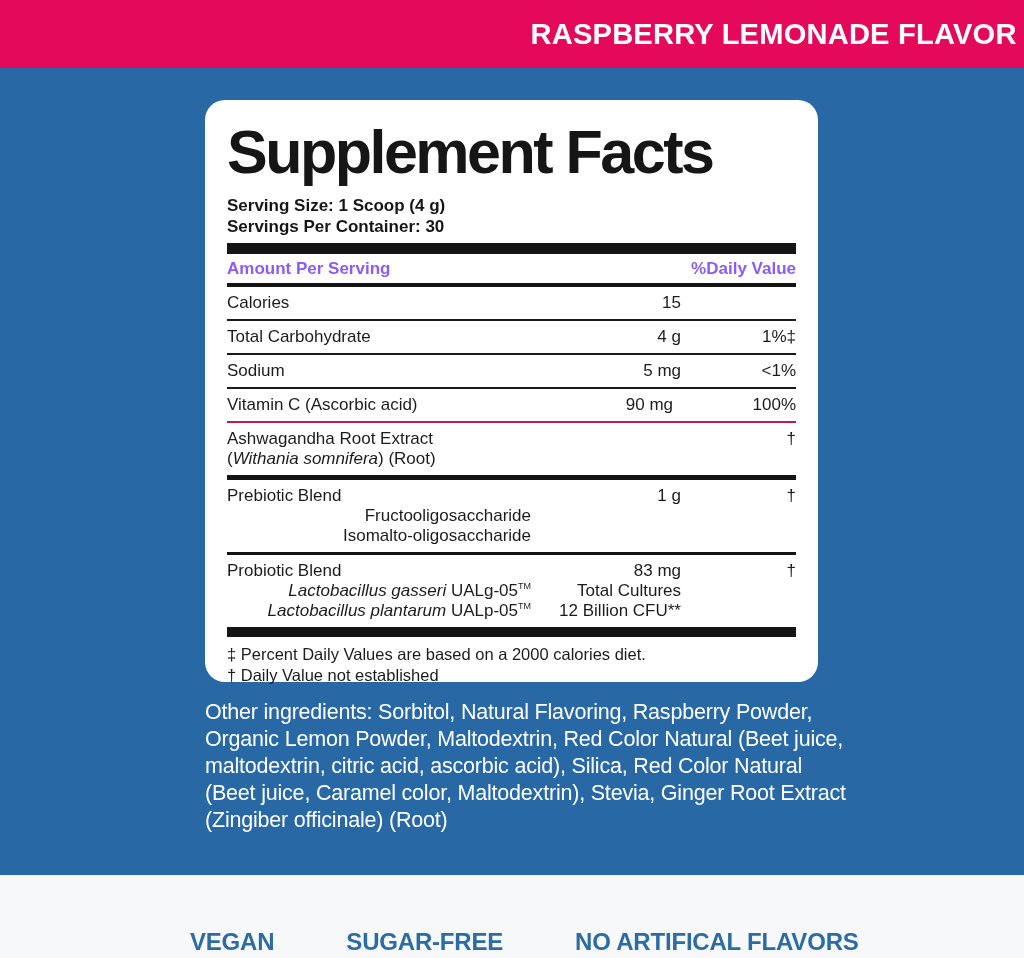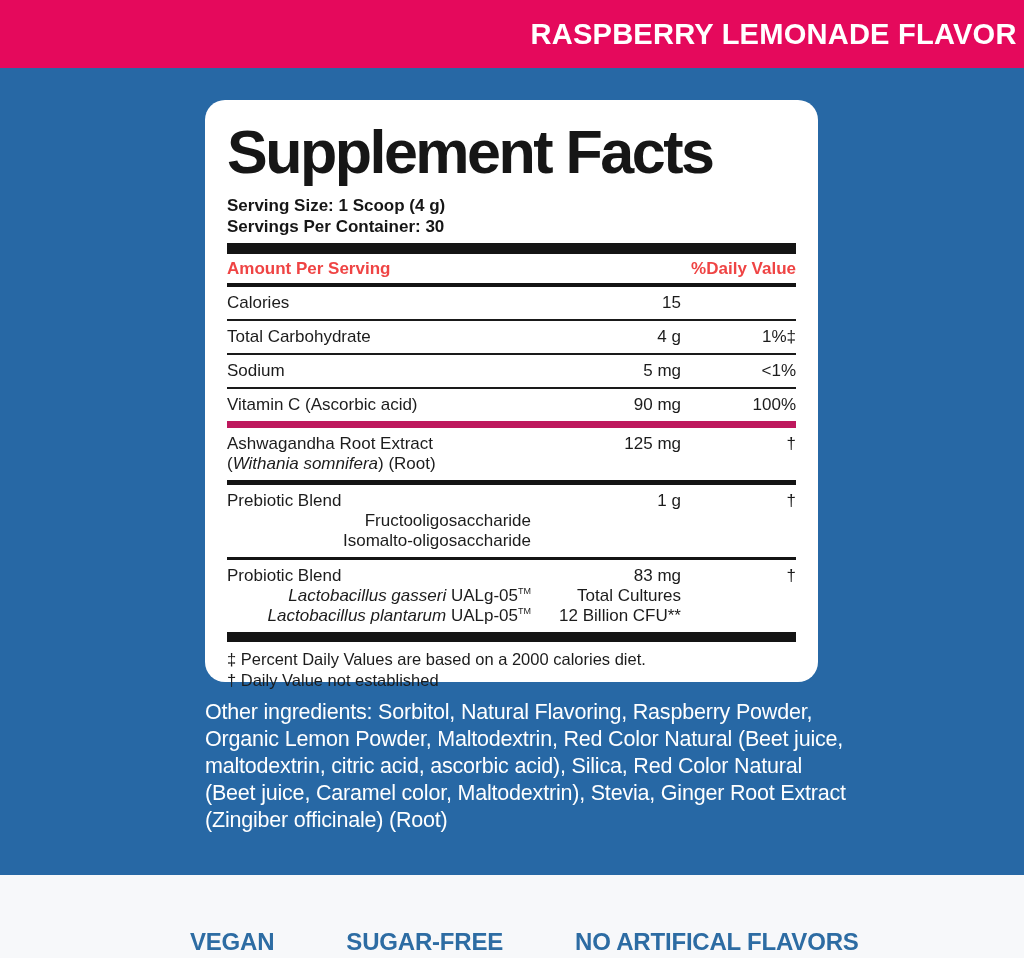--- a/index.html
+++ b/index.html
@@ -24,30 +24,30 @@
   }
   .sf-title {
     font-weight:700; font-size:61px; letter-spacing:-2.5px; line-height:66px;
     margin:2px 0 10px 0; color:#161616;
   }
   .serving-line { font-size:17px; font-weight:700; line-height:21px; color:#161616; }
   .bar-thick  { height:11px; background:#141414; margin-top:6px; }
   .bar-thick2 { height:10px; background:#141414; }
   .hdr-row {
     display:flex; justify-content:space-between; font-size:17px; font-weight:700;
-    padding:5px 0 4px 0; border-bottom:4px solid #141414; color:#ef4444;
+    padding:5px 0 4px 0; border-bottom:4px solid #141414; color:#8b5cf6;
   }
   .row { display:flex; font-size:17px; line-height:20px; padding:6px 0 6px 0;
          border-bottom:2px solid #1a1a1a; color:#1c1c1c; }
   .row .name { flex:1; }
   .row .amt  { width:150px; text-align:right; white-space:nowrap; }
   .row .dv   { width:115px; text-align:right; white-space:nowrap; }
   .row .sub  { padding-left:18px;text-align:right; }
   .it { font-style:italic; }
-  .row-after-vitc   { border-bottom:7px solid #be185d; }
+  .row-after-vitc   { border-bottom:2px solid #be185d;gap:8px; }
   .row-ashwagandha  { border-bottom:5px solid #141414; }
   .row-prebiotic    { border-bottom:3px solid #141414; }
   .row-probiotic    { border-bottom:none; }
   .amt .amt-line { line-height:20px; }
   sup.tm { font-size:9px; vertical-align:super; line-height:0; }
   .footnotes { margin-top:7px; font-size:16.5px; line-height:21px; color:#1c1c1c; }
   
   .other-ingredients {
     position:absolute; left:205px; top:699px; width:640px;
     color:#FFFFFF; font-size:21.5px; line-height:27px; letter-spacing:-0.2px;
@@ -107,21 +107,20 @@
       <span class="name">Vitamin C (Ascorbic acid)</span>
       <span class="amt">90 mg</span>
       <span class="dv">100%</span>
     </div>
 
     <div class="row row-ashwagandha">
       <span class="name">
         <div>Ashwagandha Root Extract</div>
         <div><span>(</span><span class="it">Withania somnifera</span><span>) (Root)</span></div>
       </span>
-      <span class="amt">125 mg</span>
       <span class="dv">†</span>
     </div>
 
     <div class="row row-prebiotic">
       <span class="name">
         <div>Prebiotic Blend</div>
         <div class="sub">Fructooligosaccharide</div>
         <div class="sub">Isomalto-oligosaccharide</div>
       </span>
       <span class="amt">1 g</span>

